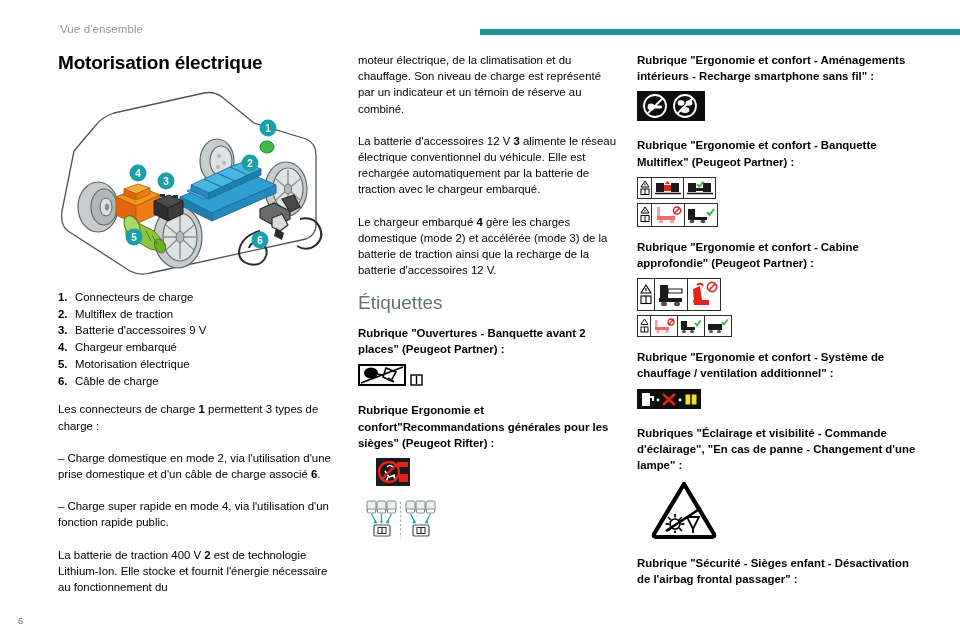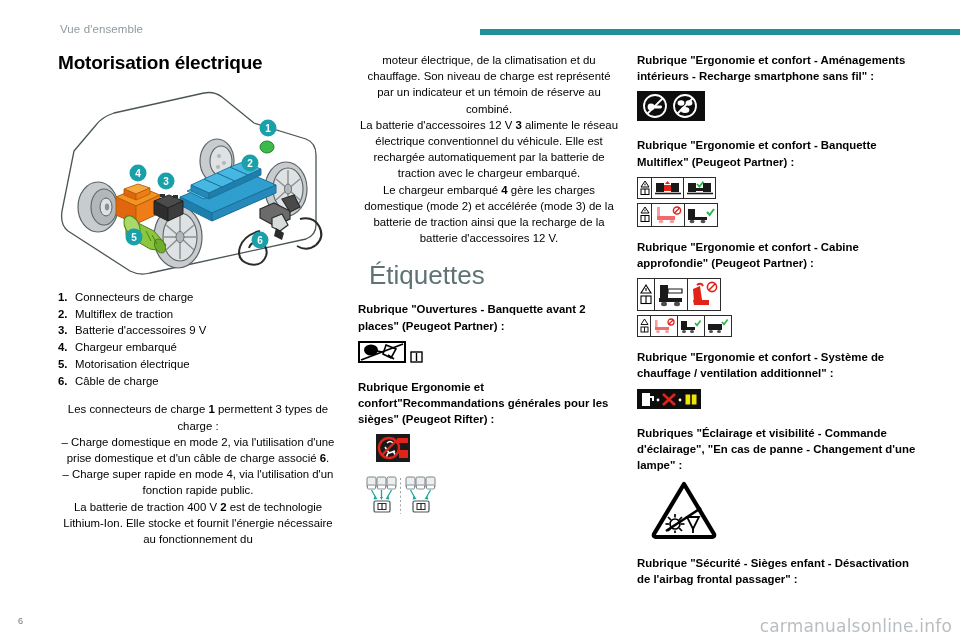--- a/index.html
+++ b/index.html
@@ -49,33 +49,33 @@
   .col-3 { left: 637px; width: 285px; }
 
   h1.doc-title {
     font-size: 19px;
     font-weight: bold;
     margin: 0 0 10px 0;
     letter-spacing: -.2px;
     line-height: 1.2;
   }
   h2.sec-title {
-    font-size: 26px;
+    font-size: 19px;
     font-weight: normal;
     color: #5f7375;
-    margin: 14px 0 10px 11px;
+    margin: 14px 0 10px 0;
     line-height: 1.2;
   }
   p.body-text {
     font-size: 11.4px;
     line-height: 1.42;
     margin: 0;
-    text-align: center;
-  }
-  p.body-text + p.body-text { margin-top: 0; }
+    text-align: left;
+  }
+  p.body-text + p.body-text { margin-top: 16px; }
 
   ol.parts-list {
     margin: 0 0 12px 0;
     padding: 0;
     list-style: none;
     font-size: 11.4px;
     line-height: 1.47;
   }
   ol.parts-list li {
     display: flex;
@@ -653,14 +653,13 @@
 
           <line x1="15" y1="50" x2="50" y2="27" stroke="#000" stroke-width="2.6"></line>
         </svg>
       </span>
     </div>
 
     <h3 class="rubric">Rubrique "Sécurité - Sièges enfant - Désactivation de l'airbag frontal passager" :</h3>
   </div>
 
   <div class="page-number">6</div>
-  <div class="watermark">carmanualsonline.info</div>
 </div>
 
 </body></html>

